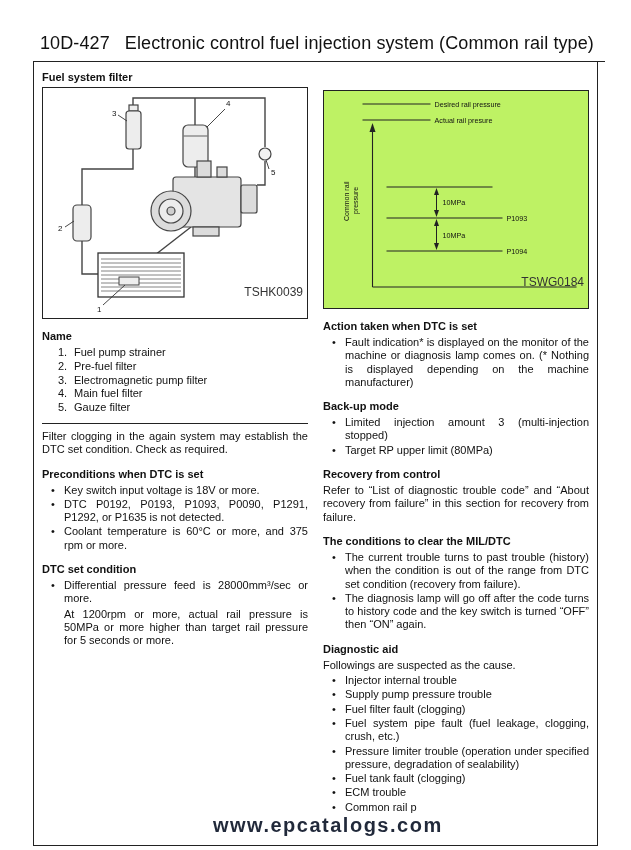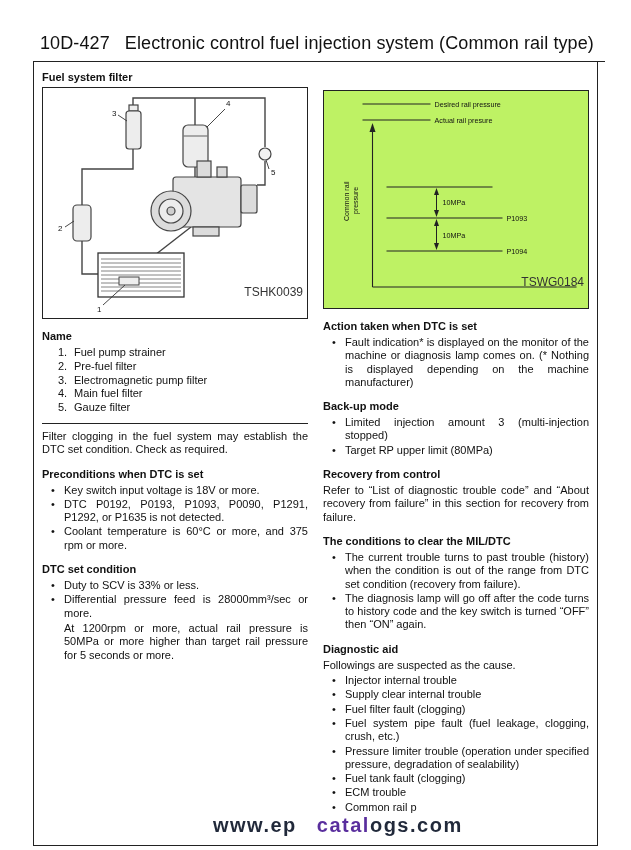--- a/index.html
+++ b/index.html
@@ -47,21 +47,21 @@
   }
   .divider { border:none; border-top:1px solid #222; margin:8px 0 6px; }
 
   svg text { font-family:"Liberation Sans", sans-serif; fill:#111; }
 
   .watermark {
     position:absolute; left:213px; top:814px; font-size:20px; font-weight:bold;
     letter-spacing:1.5px; white-space:nowrap; opacity:0.92;
   }
   .wm-blue { color:#0f172a; }
-  .wm-red  { color:#4c1d95;margin-left:20px; }
+  .wm-red  { color:#0f172a; }
 </style>
 </head>
 <body>
 
 <div class="page">
 
   <div class="doc-header">
     <span class="page-code">10D-427</span>
     <span>Electronic control fuel injection system (Common rail type)</span>
   </div>
@@ -163,29 +163,28 @@
           <span class="num">4.</span>
           <span>Main fuel filter</span>
         </div>
         <div class="numitem">
           <span class="num">5.</span>
           <span>Gauze filter</span>
         </div>
 
         <hr class="divider">
 
-        <div class="para">Filter clogging in the fuel system may establish the DTC set condition. Check as required.</div>
+        <div class="para">Filter clogging in the again system may establish the DTC set condition. Check as required.</div>
 
         <div class="h">Preconditions when DTC is set</div>
         <div class="bullet">Key switch input voltage is 18V or more.</div>
         <div class="bullet">DTC P0192, P0193, P1093, P0090, P1291, P1292, or P1635 is not detected.</div>
         <div class="bullet">Coolant temperature is 60°C or more, and 375 rpm or more.</div>
 
         <div class="h">DTC set condition</div>
-        <div class="bullet">Duty to SCV is 33% or less.</div>
         <div class="bullet">Differential pressure feed is 28000mm³/sec or more.</div>
 
         <div class="para indent">At 1200rpm or more, actual rail pressure is 50MPa or more higher than target rail pressure for 5 seconds or more.</div>
       </div>
 
       <div class="col-right">
 
         <div class="chart-box">
           <svg viewBox="0 0 263 217" width="100%" height="100%">
 
@@ -236,21 +235,21 @@
         <div class="h">Recovery from control</div>
         <div class="para">Refer to “List of diagnostic trouble code” and “About recovery from failure” in this section for recovery from failure.</div>
 
         <div class="h">The conditions to clear the MIL/DTC</div>
         <div class="bullet">The current trouble turns to past trouble (history) when the condition is out of the range from DTC set condition (recovery from failure).</div>
         <div class="bullet">The diagnosis lamp will go off after the code turns to history code and the key switch is turned “OFF” then “ON” again.</div>
 
         <div class="h">Diagnostic aid</div>
         <div class="para">Followings are suspected as the cause.</div>
         <div class="bullet">Injector internal trouble</div>
-        <div class="bullet">Supply clear internal trouble</div>
+        <div class="bullet">Supply pump pressure trouble</div>
         <div class="bullet">Fuel filter fault (clogging)</div>
         <div class="bullet">Fuel system pipe fault (fuel leakage, clogging, crush, etc.)</div>
         <div class="bullet">Pressure limiter trouble (operation under specified pressure, degradation of sealability)</div>
         <div class="bullet">Fuel tank fault (clogging)</div>
         <div class="bullet">ECM trouble</div>
         <div class="bullet">Common rail p</div>
       </div>
 
     </div>
   </div>

